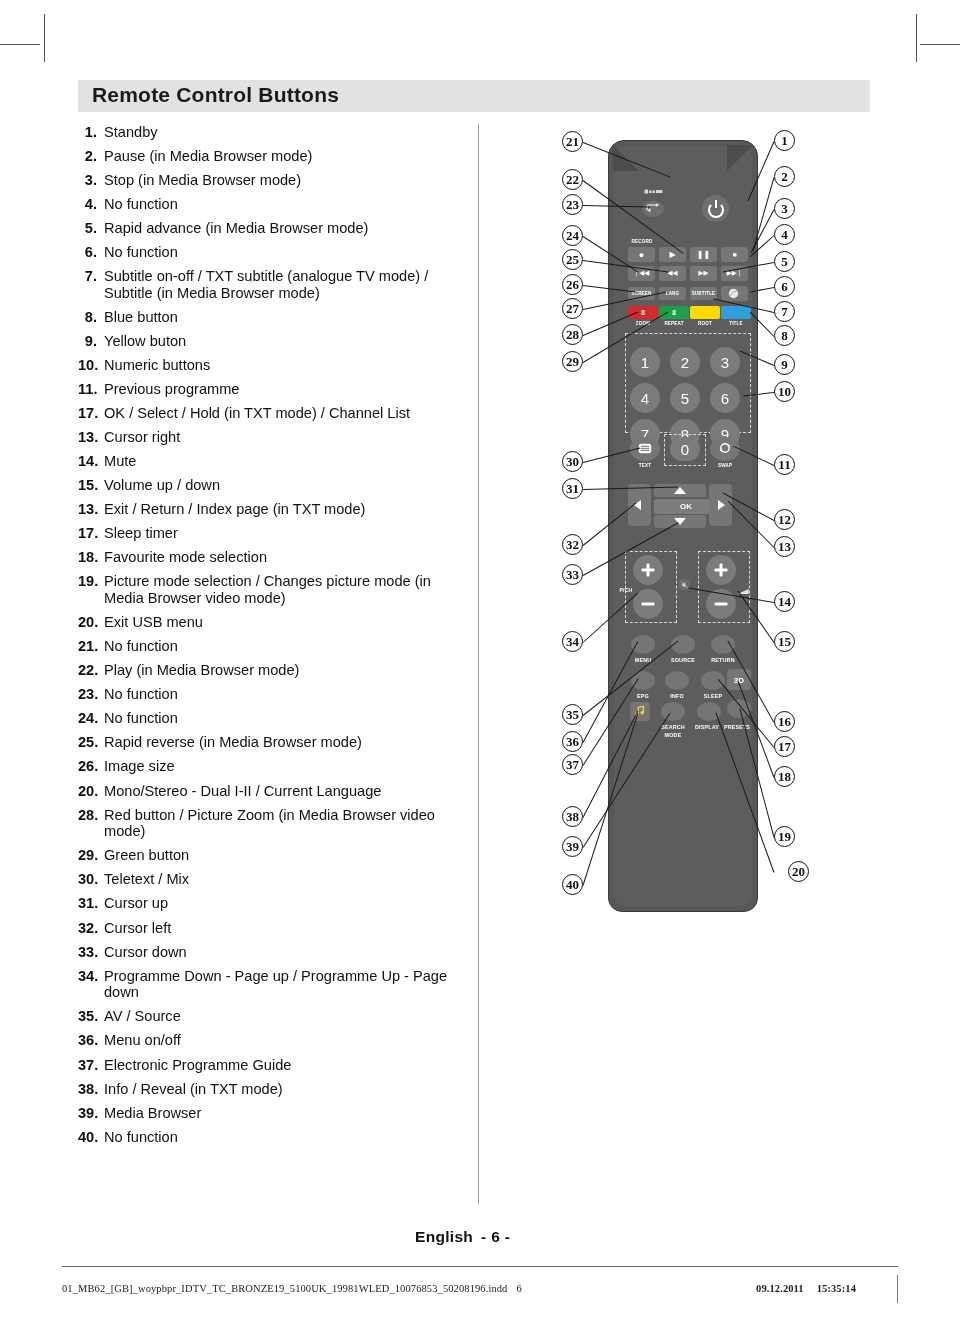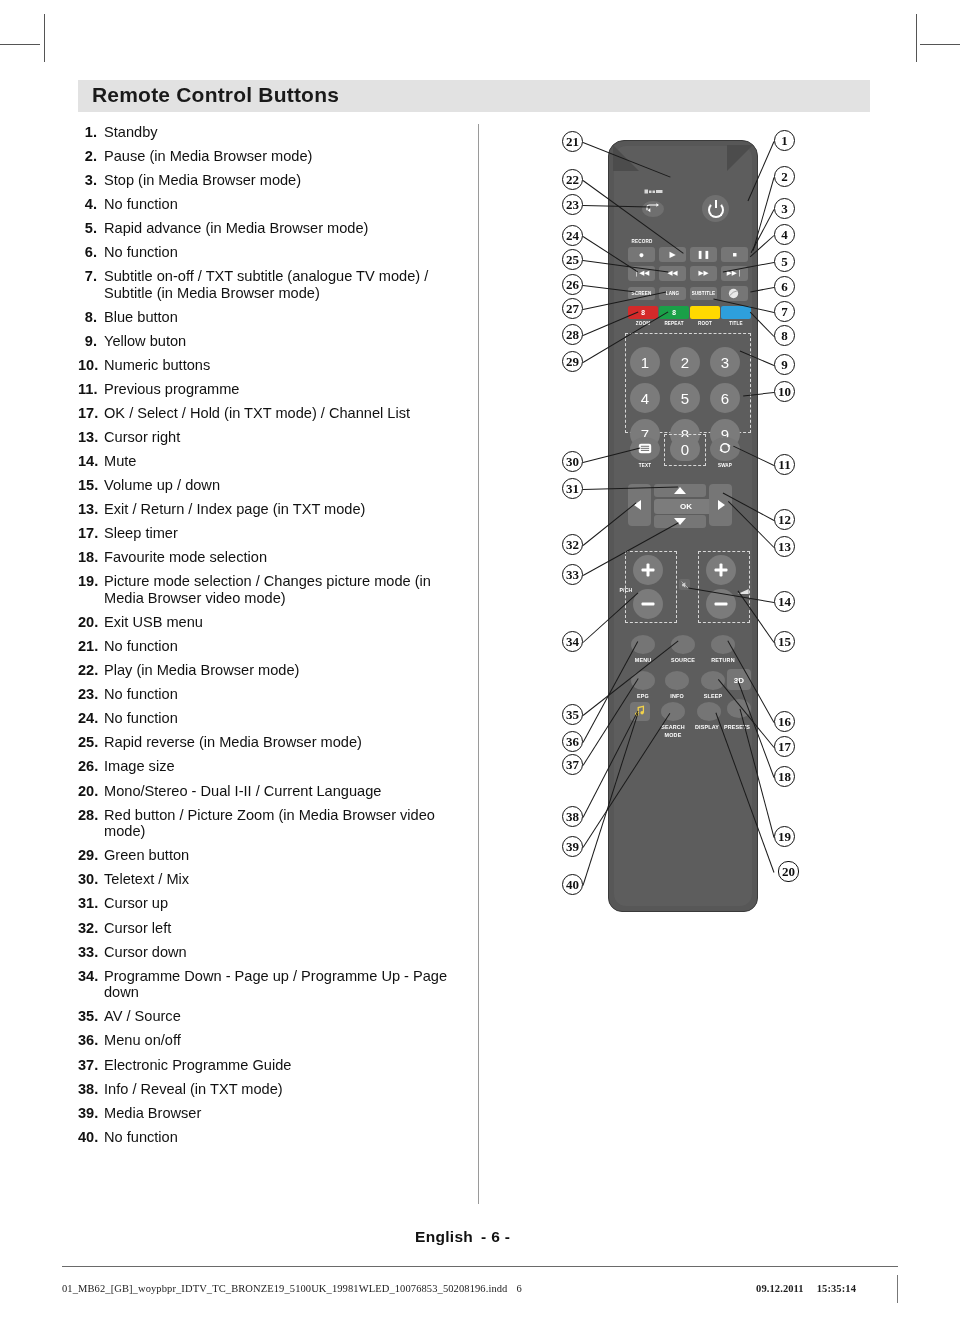--- a/index.html
+++ b/index.html
@@ -611,21 +611,21 @@
         <div class="callout" style="left: 218px; top: 505px;">15</div>
         <div class="leader" style="left: 218px; top: 515.5px; width: 62.8351px; transform: rotate(-124.955deg);"></div>
         <div class="callout" style="left: 218px; top: 585px;">16</div>
         <div class="leader" style="left: 218px; top: 595.5px; width: 93.5855px; transform: rotate(-119.441deg);"></div>
         <div class="callout" style="left: 218px; top: 610px;">17</div>
         <div class="leader" style="left: 218px; top: 620.5px; width: 88.4774px; transform: rotate(-129.267deg);"></div>
         <div class="callout" style="left: 218px; top: 640px;">18</div>
         <div class="leader" style="left: 218px; top: 650.5px; width: 102.996px; transform: rotate(-110.458deg);"></div>
         <div class="callout" style="left: 218px; top: 700px;">19</div>
         <div class="leader" style="left: 218px; top: 710.5px; width: 132.922px; transform: rotate(-104.82deg);"></div>
-        <div class="callout" style="left: 222px; top: 735px; border-radius: 10px;">20</div>
+        <div class="callout" style="left: 232px; top: 735px;">20</div>
         <div class="leader" style="left: 218px; top: 745.5px; width: 169.718px; transform: rotate(-109.983deg);"></div>
         <div class="callout" style="left: 6px; top: 5px;">21</div>
         <div class="leader" style="left: 27px; top: 15.5px; width: 93.5909px; transform: rotate(21.6309deg);"></div>
         <div class="callout" style="left: 6px; top: 43px;">22</div>
         <div class="leader" style="left: 27px; top: 53.5px; width: 123.516px; transform: rotate(35.9421deg);"></div>
         <div class="callout" style="left: 6px; top: 68px;">23</div>
         <div class="leader" style="left: 27px; top: 78.5px; width: 67.0168px; transform: rotate(1.28253deg);"></div>
         <div class="callout" style="left: 6px; top: 99px;">24</div>
         <div class="leader" style="left: 27px; top: 109.5px; width: 65.4618px; transform: rotate(32.8404deg);"></div>
         <div class="callout" style="left: 6px; top: 123px;">25</div>

